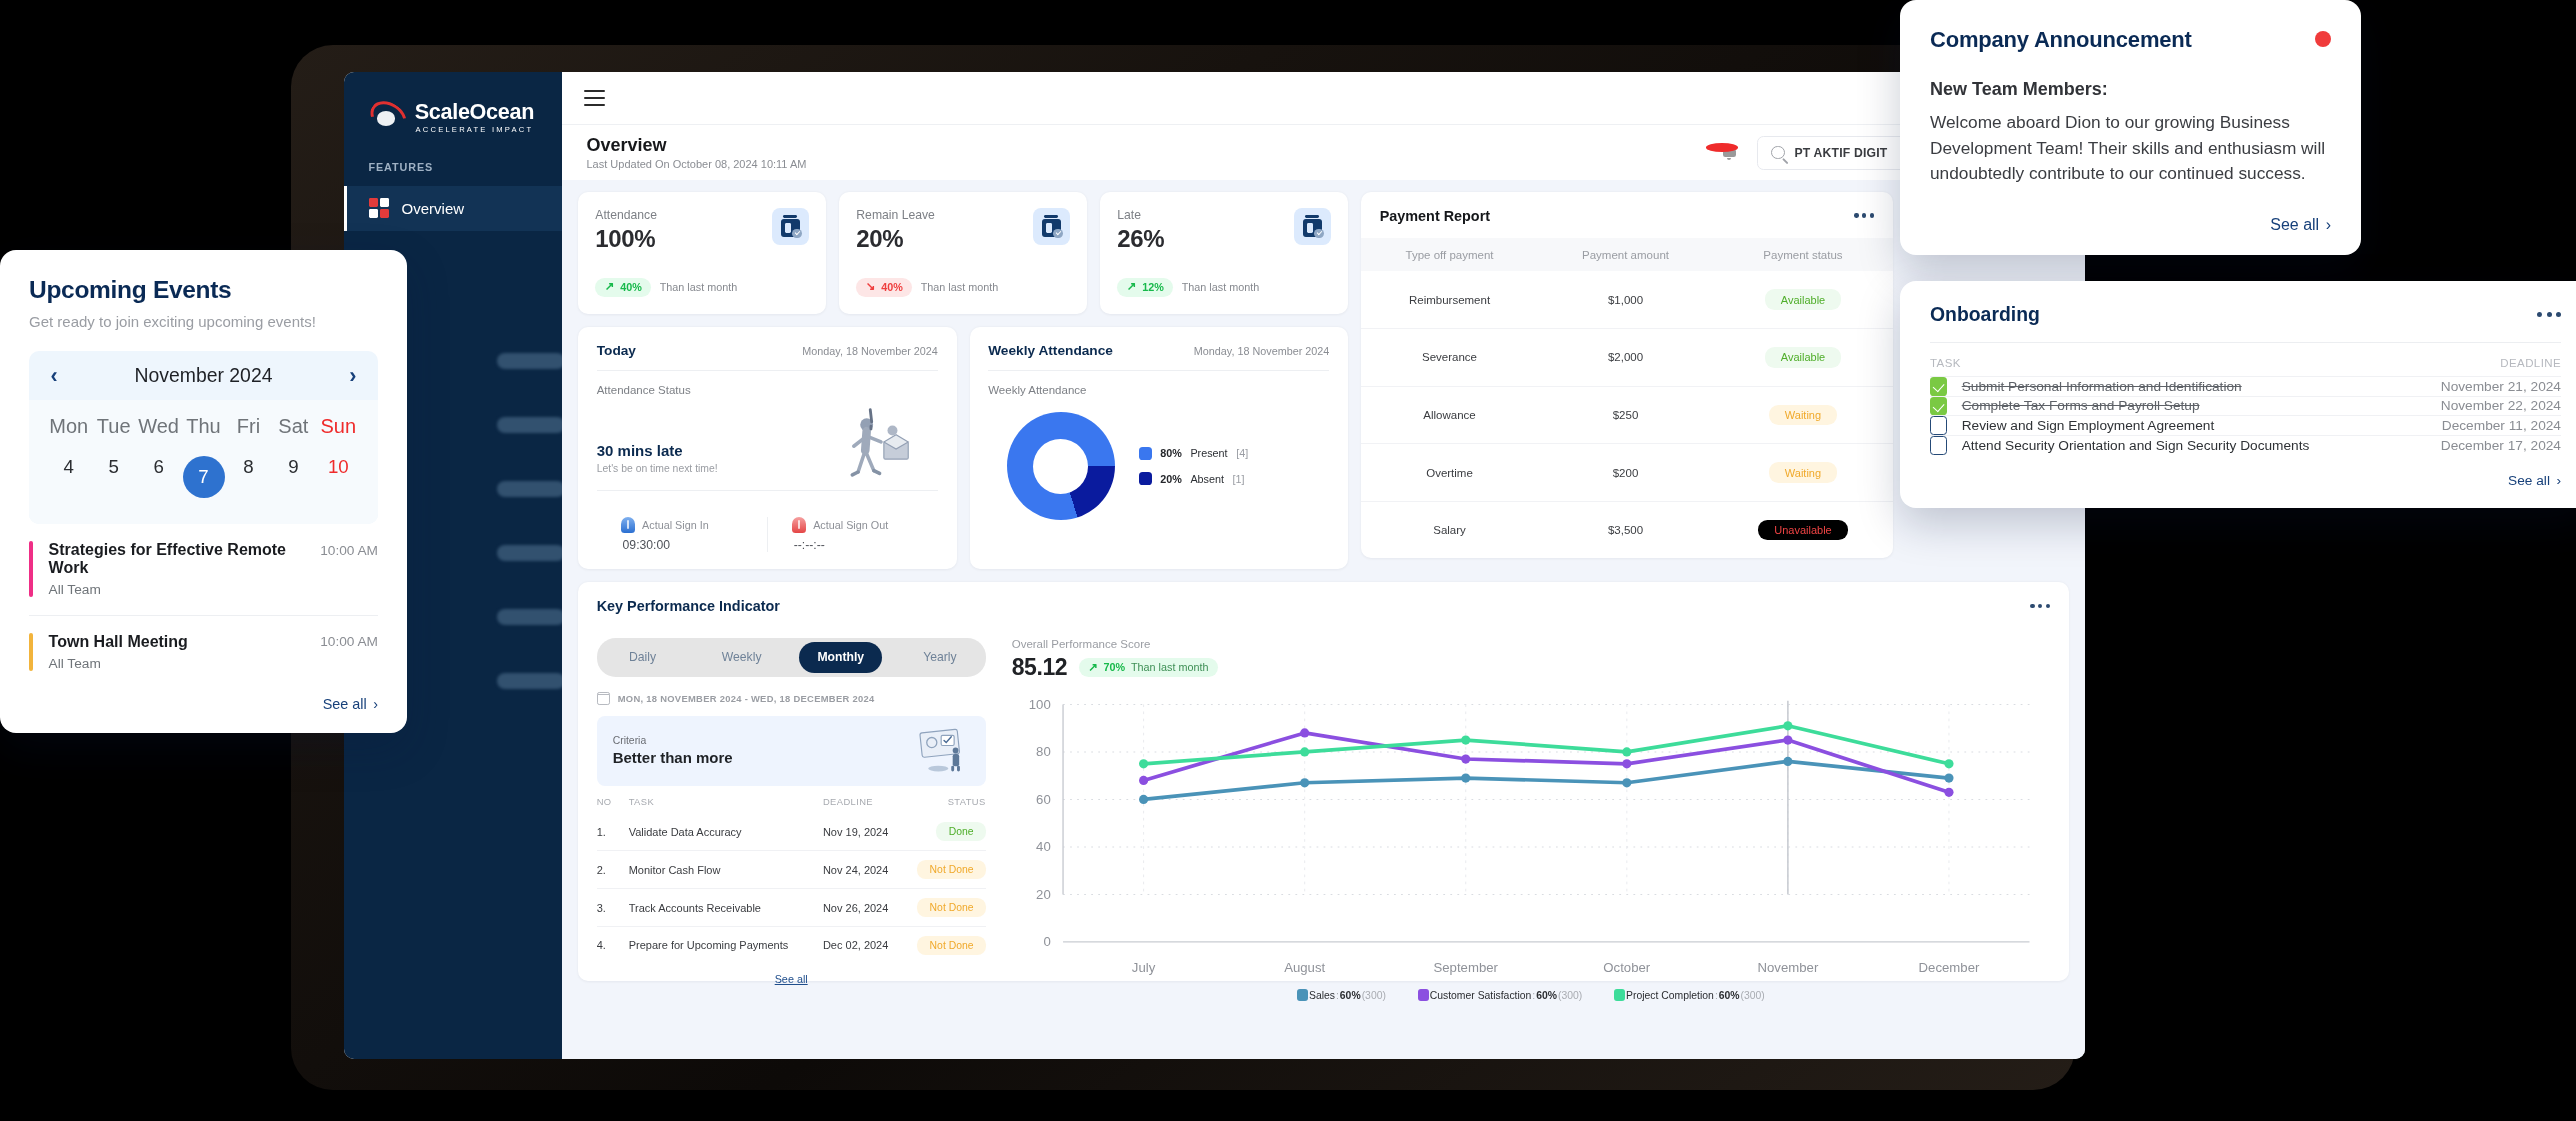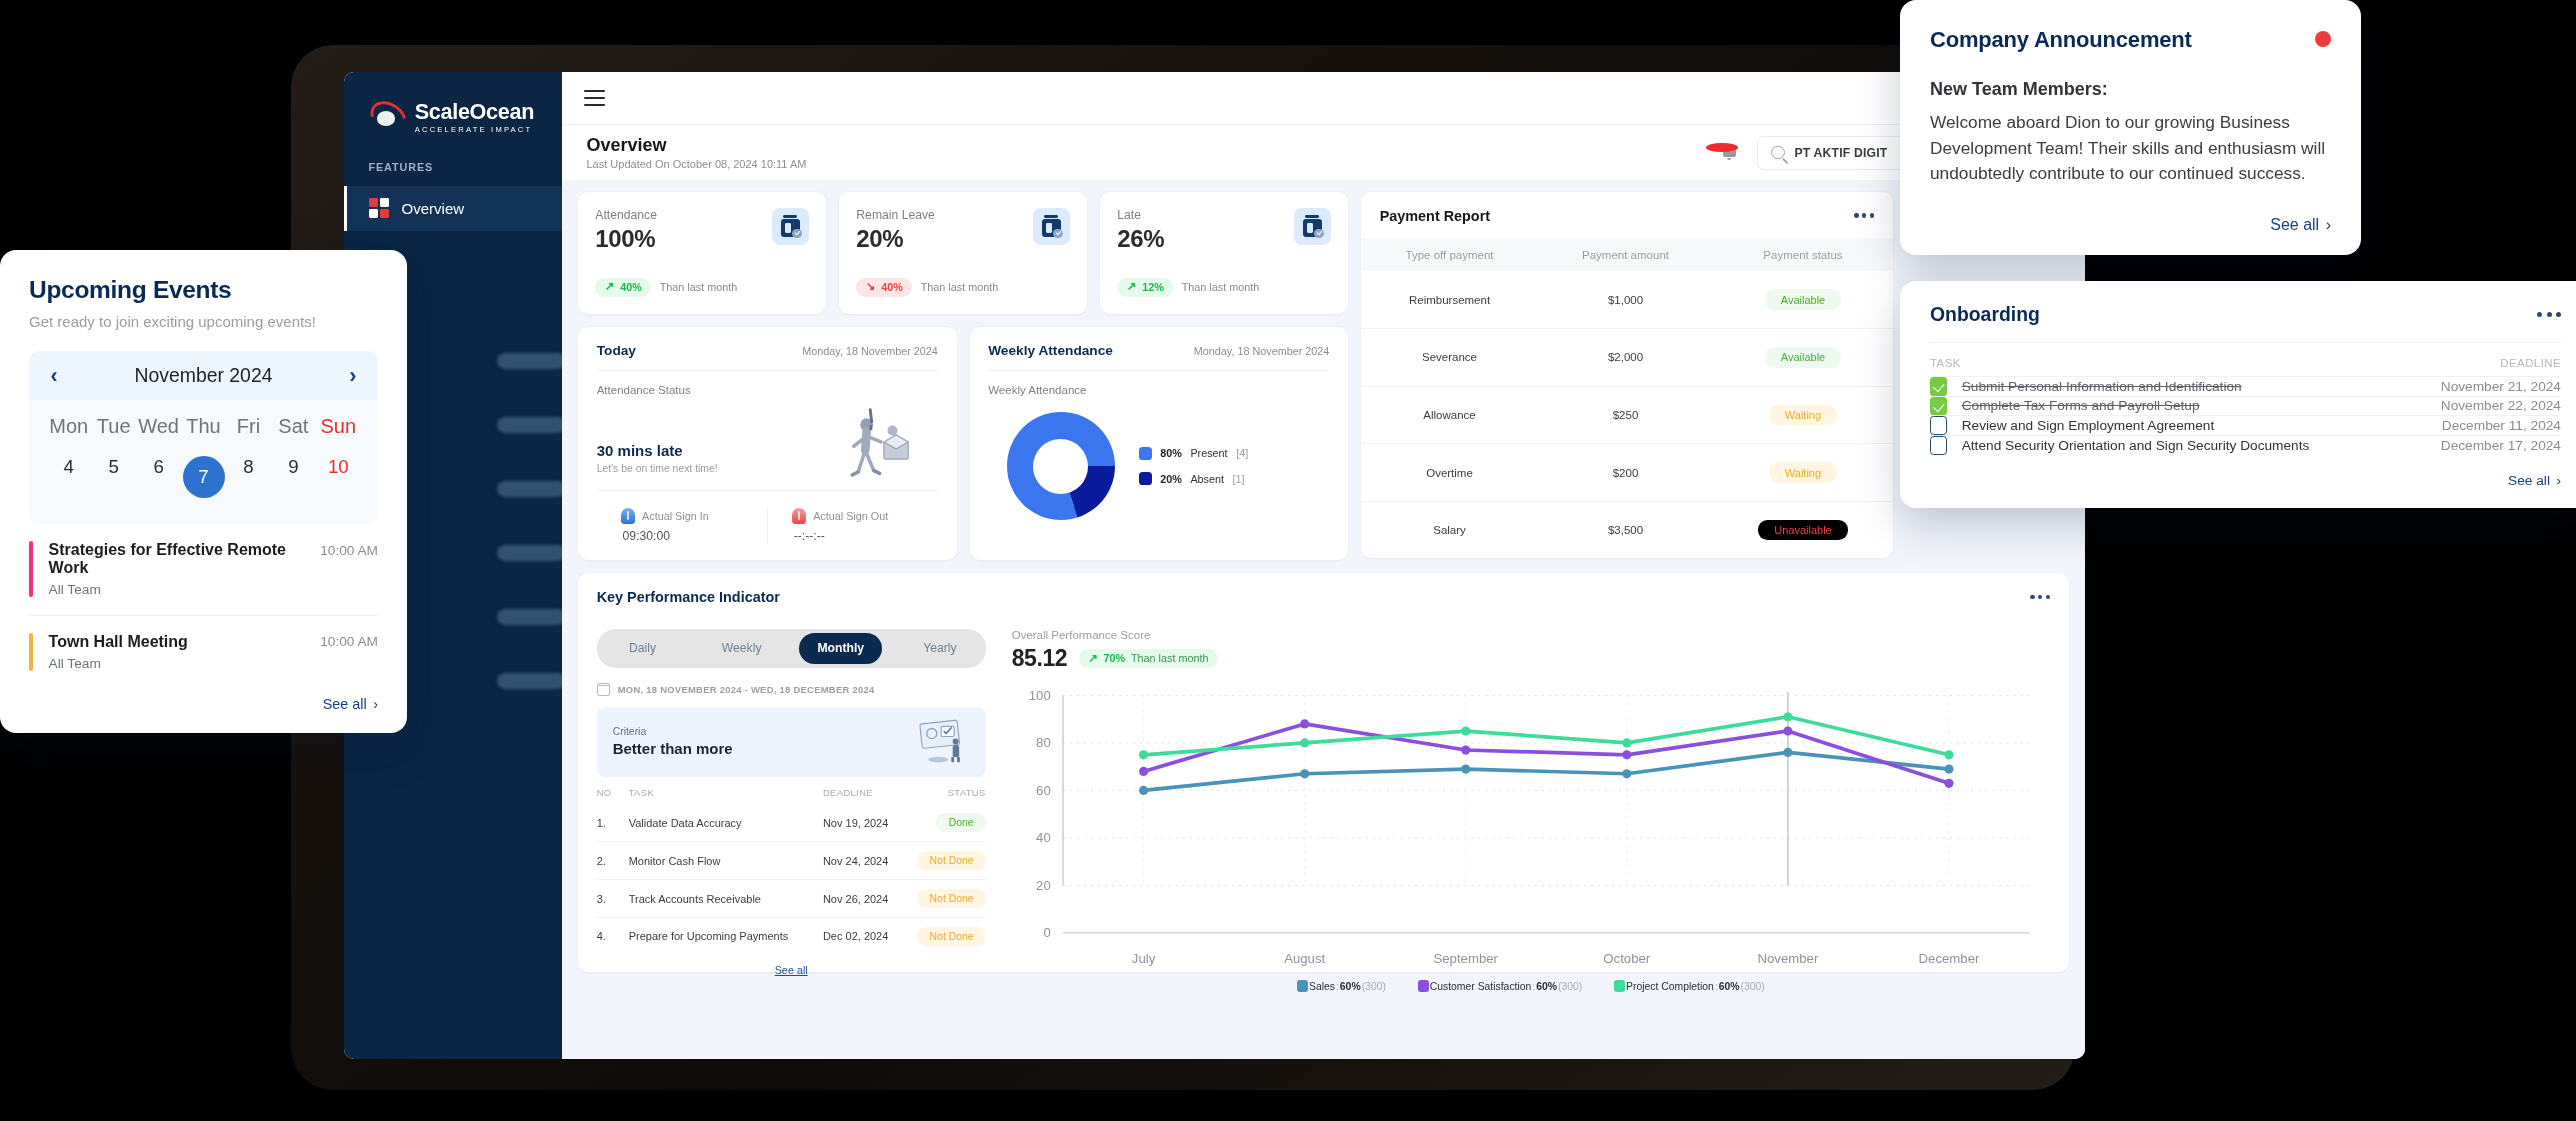--- a/index.html
+++ b/index.html
@@ -41,21 +41,21 @@
     border-radius: 50%;
     border-right-color: transparent;
     border-bottom-color: transparent;
     transform: rotate(35deg);
   }
   .brand-mark .dot {
     position:absolute; left: 8px; top: 8.6px;
     width: 18.7px; height: 14.4px; border-radius: 50%;
     background: #eef1f4;
   }
-  .brand-text { display:flex; flex-direction:column; line-height:1; }
+  .brand-text { display:flex; flex-direction:column; line-height:1;text-align:center; }
   .brand-name { color:#fff; font-size: 21.6px; font-weight: 700; letter-spacing:-0.3px; }
   .brand-tag { color:#fff; font-size: 7.6px; letter-spacing: 2.2px; margin-top: 3.6px; font-weight:400; }
 
   .features-label {
     color:#9fb1c4; font-size: 10.8px; font-weight: 700; letter-spacing: 0.9px;
     padding: 27px 0 0 24.5px;
   }
   .nav-active {
     margin-top: 13px; height: 45px;
     background: #123355;
@@ -150,21 +150,21 @@
   
   .row2 { display:flex; gap: 13px; margin-top: 13px; }
   .todaycard { flex:1; padding: 16px 18.7px 17.3px 18.7px; position:relative; min-height: 216px; }
   .cardhead { display:flex; justify-content:space-between; align-items:center; }
   .cardtitle { font-size: 13.7px; font-weight: 700; color:#0b2a4f; }
   .carddate { font-size: 10.8px; color:#8a8d93; }
   .hr { height:0.7px; background:#edeff2; margin: 12.2px 0 0 0; }
   .sub-label { font-size: 11.5px; color:#7d8086; margin-top: 13px; }
   .big-late { font-size: 15px; font-weight: 800; color:#0b2a4f; margin-top: 46px; }
   .late-note { font-size: 10.4px; color:#9a9da3; margin-top: 3.6px; }
-  .signrow { display:flex; margin-top: 16px; padding-top: 17px; border-top:0.7px solid #edeff2; }
+  .signrow { display:flex; margin-top: 16px; padding-top: 26px; border-top:0.7px solid #edeff2; }
   .signcell { flex:1; display:flex; flex-direction:column; gap:5px; padding-left: 24.5px; }
   .signcell + .signcell { border-left: 0.7px solid #edeff2; }
   .signtop { display:flex; align-items:center; gap:7.2px;}
   .fp { width: 13.7px; height: 16px; border-radius: 7.2px 7.2px 3.6px 3.6px; flex:none; position:relative;}
   .fp.in { background: linear-gradient(#7fb0ef,#2b6fd1); }
   .fp.out { background: linear-gradient(#f6a0a0,#e44545); }
   .fp::after { content:""; position:absolute; left:50%; top:3.6px; margin-left:-0.7px; width:1.4px; height:8.6px; background:rgba(255,255,255,.75); border-radius:1.4px;}
   .signlabel { font-size: 10.8px; color:#8d9097; }
   .signvalue { font-size: 12.2px; color:#4f5259; padding-left: 1.4px; }
   .walker { position:absolute; right: 33px; top: 79px; width: 86px; height: 79px; opacity:.95;}

